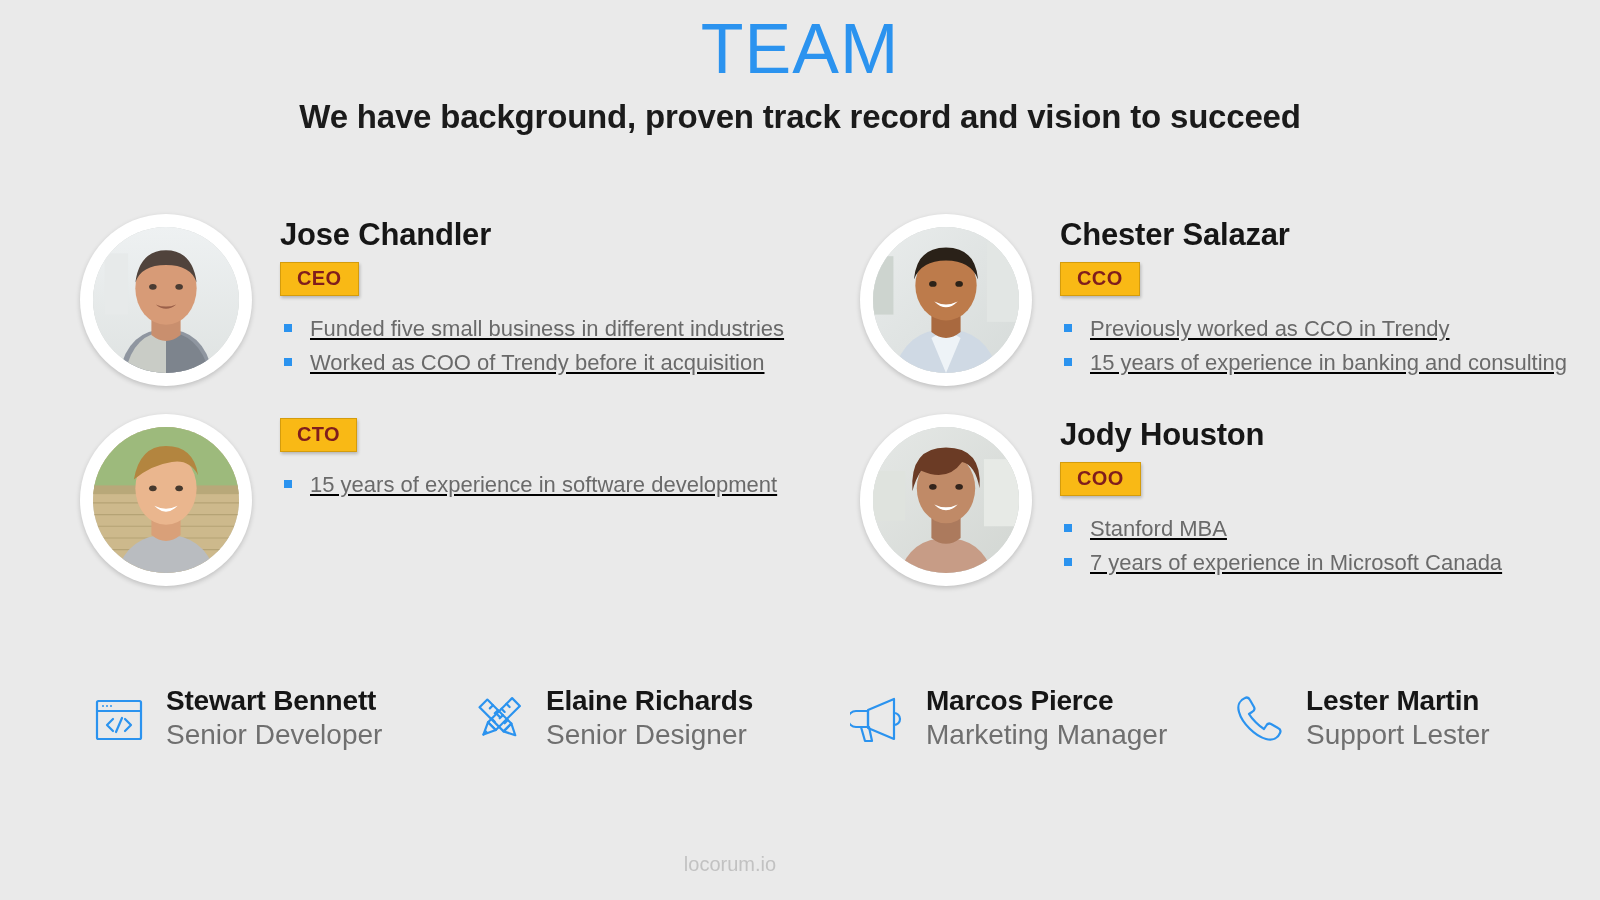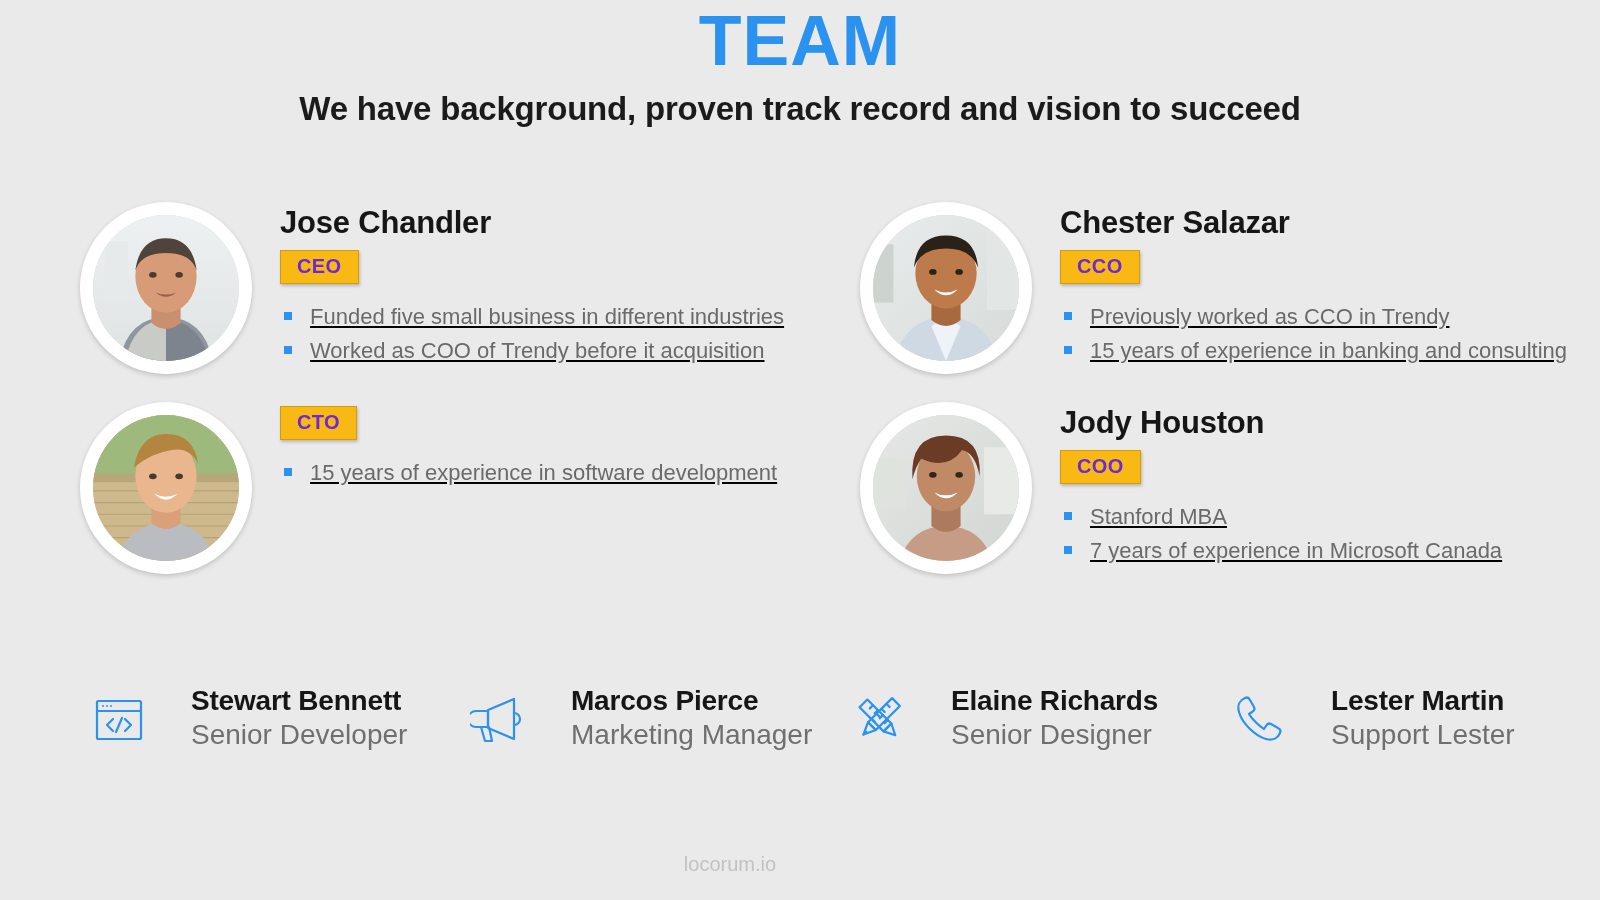--- a/index.html
+++ b/index.html
@@ -25,40 +25,40 @@
   
   .header {
     position: absolute;
     top: 0;
     left: 0;
     width: 1600px;
     text-align: center;
   }
   .slide-title {
     margin: 0;
-    padding-top: 4px;
+    padding-top: 12px;
     font-size: 70px;
-    font-weight: bold;
+    font-weight: normal;
     color: #2b93ef;
     letter-spacing: 1px;
     line-height: 1.08;
   }
   .slide-subtitle {
     margin: 0;
     padding-top: 10px;
     font-size: 33px;
     font-weight: bold;
     color: #1b1b1b;
     letter-spacing: -0.2px;
   }
 
   
   .leaders {
     position: absolute;
-    top: 196px;
+    top: 208px;
     left: 0;
     width: 1535px;
     display: grid;
     grid-template-columns: 760px 760px;
     column-gap: 20px;
     row-gap: 22px;
     padding-left: 80px;
     box-sizing: border-box;
   }
   .leader {
@@ -98,21 +98,21 @@
     font-size: 31px;
     font-weight: bold;
     color: #161616;
     line-height: 1.1;
     margin: 0 0 10px 0;
     letter-spacing: -0.2px;
   }
   .badge {
     display: inline-block;
     background: #f9b915;
-    color: #6d28d9;
+    color: #7f1d1d;
     font-size: 20px;
     font-weight: bold;
     padding: 4px 16px 5px 16px;
     border: 1px solid #d49c0d;
     box-shadow: 1px 2px 3px rgba(0,0,0,0.22);
     letter-spacing: 0.4px;
     line-height: 1.15;
   }
   .bullets {
     list-style: none;
@@ -144,21 +144,20 @@
     left: 0;
     width: 1600px;
     display: grid;
     grid-template-columns: repeat(4, 380px);
     padding-left: 88px;
     box-sizing: border-box;
   }
   .staff-member {
     display: flex;
     align-items: center;
-    gap: 25px;
   }
   .staff-icon {
     flex: 0 0 auto;
     width: 62px;
     height: 62px;
     display: flex;
     align-items: center;
     justify-content: center;
     color: #2b93ef;
   }
@@ -355,35 +354,20 @@
         </svg>
       </div>
       <div class="staff-text">
         <div class="staff-name">Stewart Bennett</div>
         <div class="staff-role">Senior Developer</div>
       </div>
     </div>
 
     <div class="staff-member">
       <div class="staff-icon">
-        <svg width="58" height="52" viewBox="0 0 58 52" fill="none" stroke="#2b93ef" stroke-width="2.2" stroke-linejoin="round" stroke-linecap="round">
-          <path d="M6 18 h12 v16 H6 a8 8 0 0 1 0 -16 z"></path>
-          <path d="M18 17 L44 6 V46 L18 35 Z"></path>
-          <path d="M44 20 a5 5 0 0 1 0 12"></path>
-          <path d="M11 34 L15 48 H22 L19 34"></path>
-        </svg>
-      </div>
-      <div class="staff-text">
-        <div class="staff-name">Marcos Pierce</div>
-        <div class="staff-role">Marketing Manager</div>
-      </div>
-    </div>
-
-    <div class="staff-member">
-      <div class="staff-icon">
         <svg width="56" height="56" viewBox="0 0 56 56" fill="none" stroke="#2b93ef" stroke-width="2.2" stroke-linejoin="round" stroke-linecap="round">
           <g transform="rotate(45 28 28)">
             <rect x="22.5" y="4" width="11" height="34"></rect>
             <polygon points="22.5,38 33.5,38 28,50"></polygon>
             <line x1="28" y1="46" x2="28" y2="50"></line>
             <line x1="22.5" y1="12" x2="27" y2="12"></line>
             <line x1="22.5" y1="19" x2="27" y2="19"></line>
             <line x1="22.5" y1="26" x2="27" y2="26"></line>
             <line x1="22.5" y1="33" x2="27" y2="33"></line>
           </g>
@@ -398,20 +382,35 @@
         </svg>
       </div>
       <div class="staff-text">
         <div class="staff-name">Elaine Richards</div>
         <div class="staff-role">Senior Designer</div>
       </div>
     </div>
 
     <div class="staff-member">
       <div class="staff-icon">
+        <svg width="58" height="52" viewBox="0 0 58 52" fill="none" stroke="#2b93ef" stroke-width="2.2" stroke-linejoin="round" stroke-linecap="round">
+          <path d="M6 18 h12 v16 H6 a8 8 0 0 1 0 -16 z"></path>
+          <path d="M18 17 L44 6 V46 L18 35 Z"></path>
+          <path d="M44 20 a5 5 0 0 1 0 12"></path>
+          <path d="M11 34 L15 48 H22 L19 34"></path>
+        </svg>
+      </div>
+      <div class="staff-text">
+        <div class="staff-name">Marcos Pierce</div>
+        <div class="staff-role">Marketing Manager</div>
+      </div>
+    </div>
+
+    <div class="staff-member">
+      <div class="staff-icon">
         <svg width="54" height="54" viewBox="0 0 54 54" fill="none" stroke="#2b93ef" stroke-width="2.2" stroke-linejoin="round" stroke-linecap="round">
           <path d="M13 6 C8 8 5 13 7 20 C10 31 23 44 34 47 C41 49 46 46 48 41 C49 39 48 37 46 36 L39 32 C37 31 35 32 34 34 L32 37 C27 34 20 27 17 22 L20 20 C22 19 23 17 22 15 L18 8 C17 6 15 5 13 6 Z"></path>
         </svg>
       </div>
       <div class="staff-text">
         <div class="staff-name">Lester Martin</div>
         <div class="staff-role">Support Lester</div>
       </div>
     </div>
 

